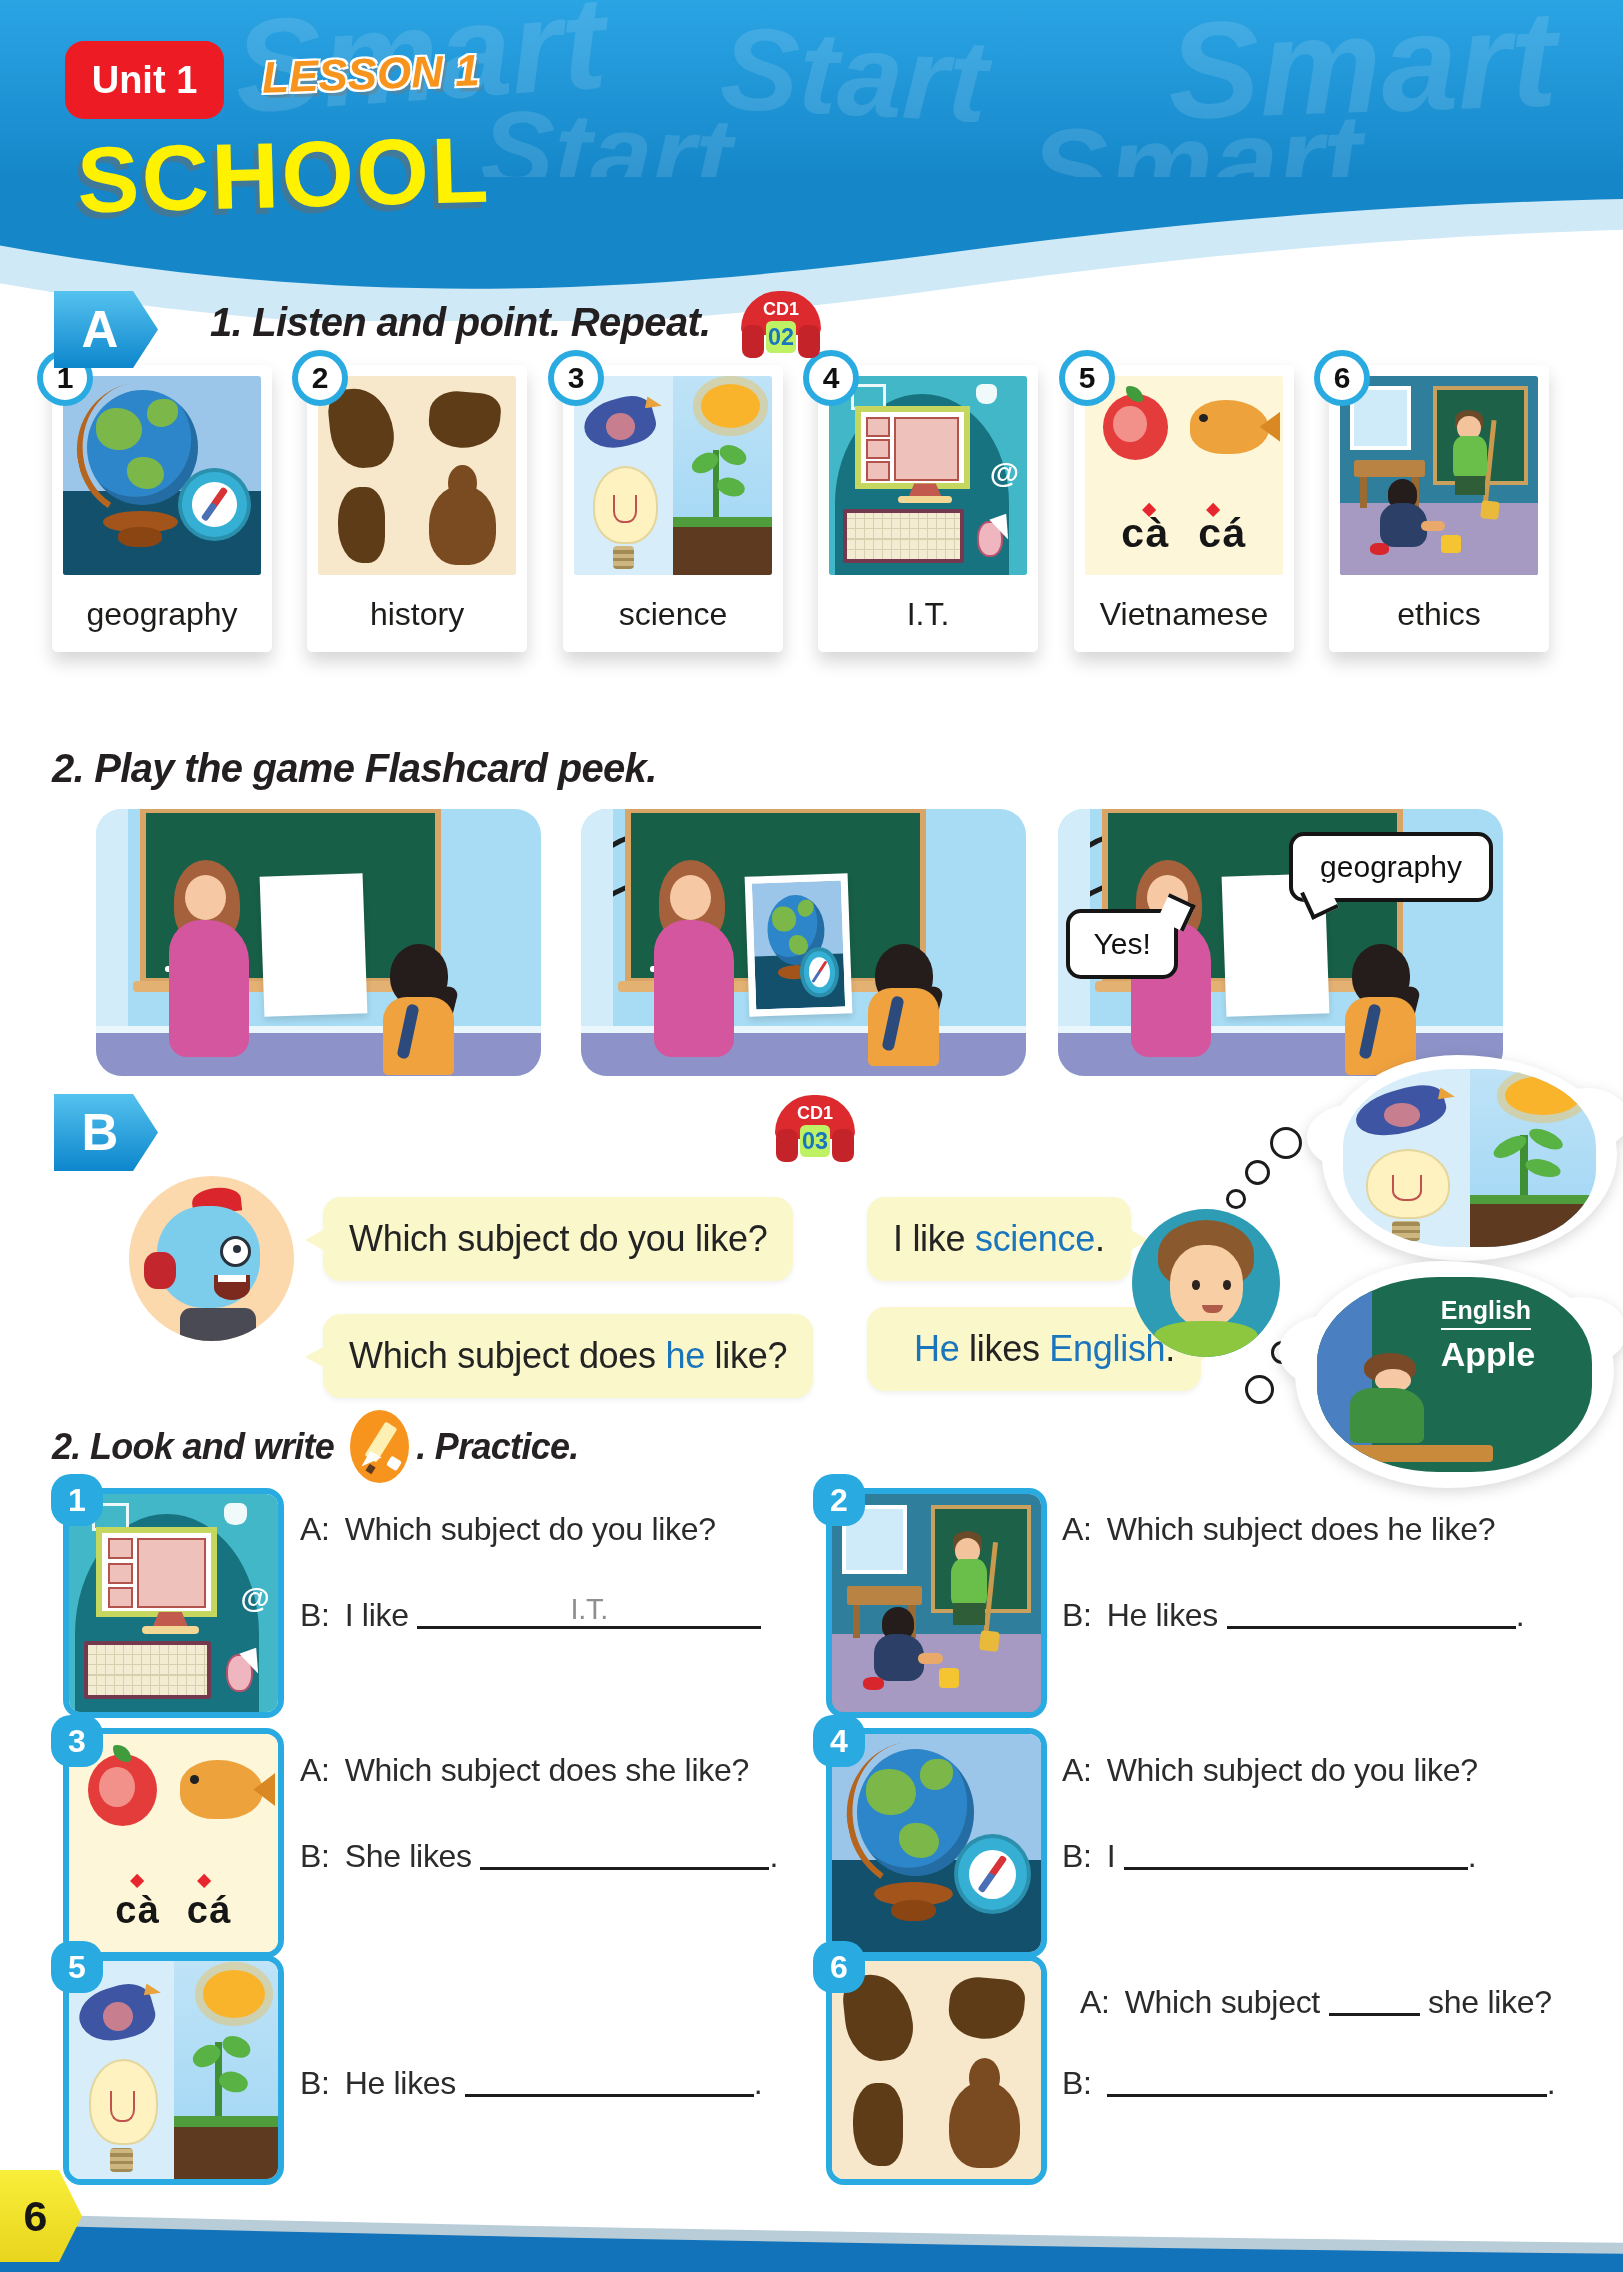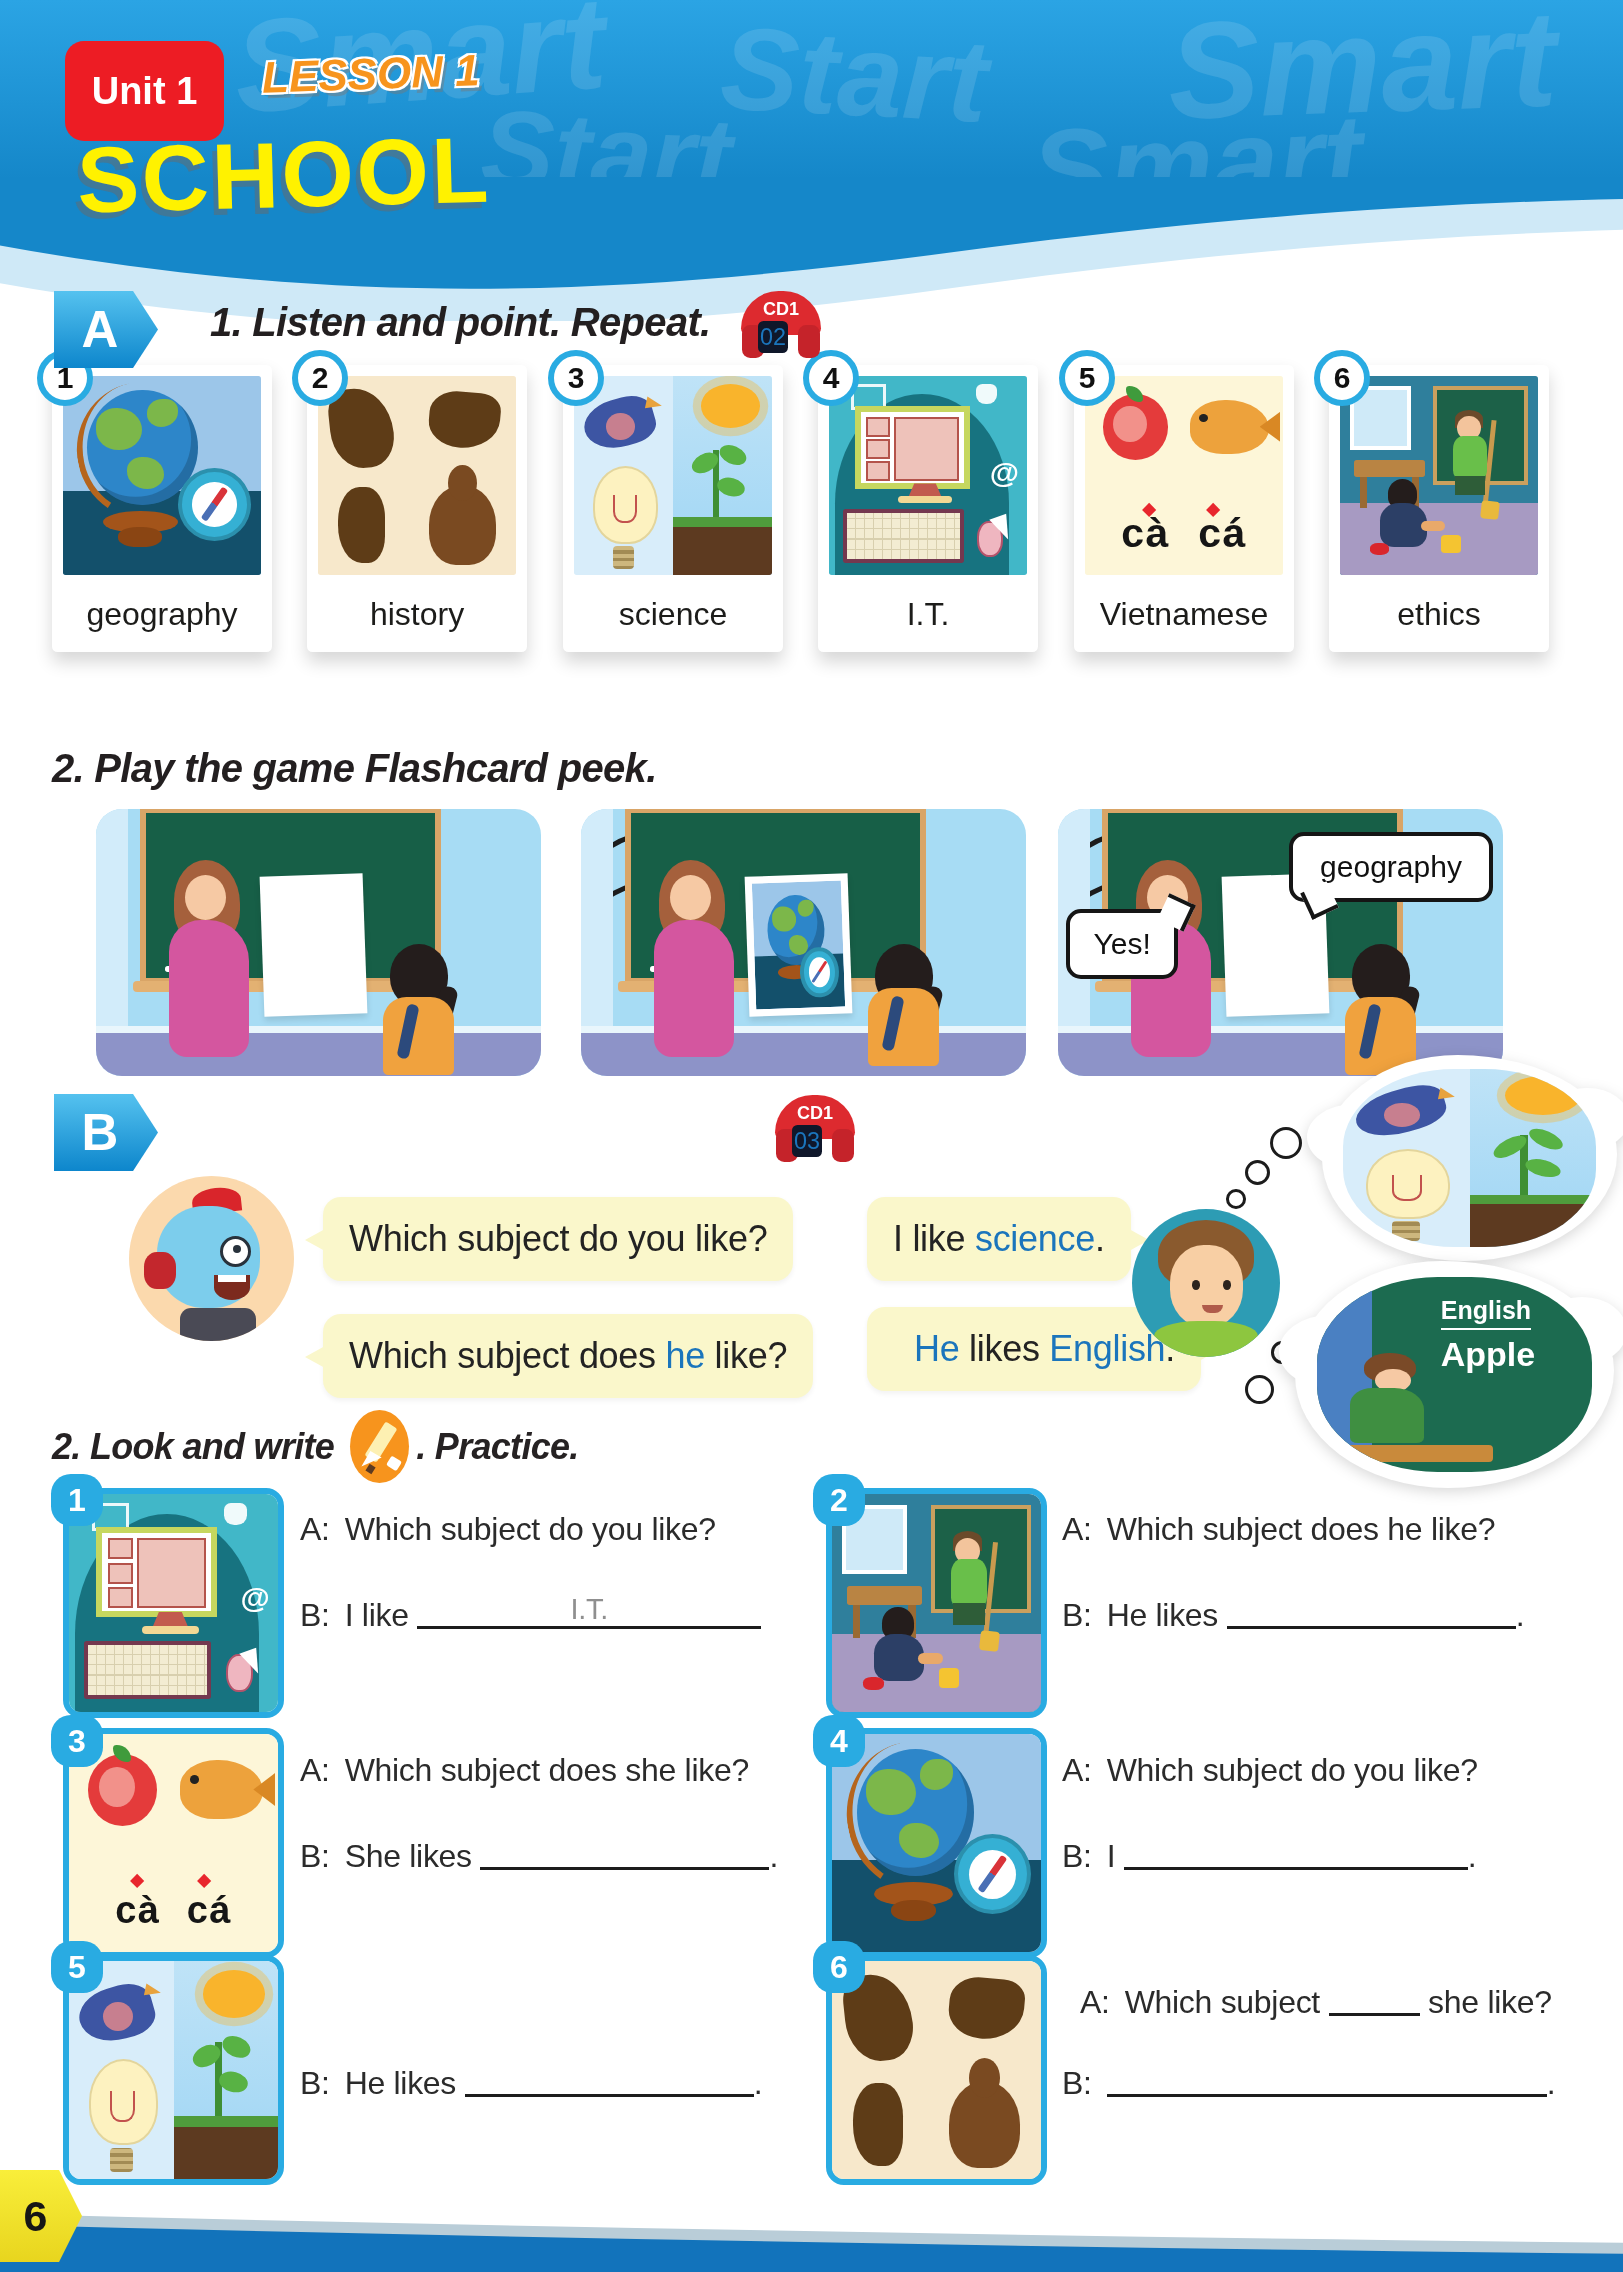--- a/index.html
+++ b/index.html
@@ -4,39 +4,39 @@
 <style>
   html,body{margin:0;padding:0;background:#e9eef2;}
   .page{position:relative;width:1623px;height:2273px;background:#fff;overflow:hidden;
         font-family:"Liberation Sans",sans-serif;color:#262223;}
   i{display:block;position:absolute;}
 
   
   .hdr-blue{position:absolute;left:0;top:0;width:1623px;height:179px;background:linear-gradient(180deg,#2ba4e4,#1587c9);}
   .hdr-svg{position:absolute;left:0;top:177px;width:1623px;height:144px;}
   .pat{position:absolute;font-weight:800;font-style:italic;color:rgba(255,255,255,0.12);white-space:nowrap;}
-  .unit-box{position:absolute;left:65px;top:41px;width:159px;height:100px;background:#ed1c24;border-radius:19px;
+  .unit-box{position:absolute;left:65px;top:41px;width:159px;height:78px;background:#ed1c24;border-radius:19px;
             display:flex;align-items:center;justify-content:center;color:#fff;font-size:38px;font-weight:800;z-index:5;}
   .lesson{position:absolute;left:262px;top:49px;font-size:44px;font-weight:800;font-style:italic;color:#f7941d;z-index:5;
           text-shadow:-2.1px -2.1px 0 #fff,2.1px -2.1px 0 #fff,-2.1px 2.1px 0 #fff,2.1px 2.1px 0 #fff,4.1px 5.5px 0 rgba(120,120,120,.45);transform:rotate(-2deg);}
   .school{position:absolute;left:77px;top:122px;font-size:93px;font-weight:800;color:#fff200;letter-spacing:2.7px;z-index:5;
           text-shadow:-4.8px 6.2px 0 rgba(105,105,105,.5);transform:rotate(-1.5deg);}
 
   
   .sec-badge{position:absolute;width:104px;height:77px;background:linear-gradient(180deg,#55c2ef,#0d86cc);
              clip-path:polygon(0 0,76% 0,100% 50%,76% 100%,0 100%);display:flex;align-items:center;
              color:#fff;font-size:51px;font-weight:800;padding-left:27.5px;box-sizing:border-box;z-index:4;}
   .heading{position:absolute;font-size:40px;font-weight:800;font-style:italic;letter-spacing:-0.7px;color:#231f20;white-space:pre;z-index:4;}
   .cd{position:absolute;width:80px;height:67px;z-index:4;}
   .cd .band{position:absolute;left:0;top:0;width:80px;height:44px;background:#dd2a2f;border-radius:40px 40px 6.9px 6.9px;}
   .cd .cup-l,.cd .cup-r{position:absolute;bottom:0;width:22px;height:33px;background:#c5232a;border-radius:8.2px;}
   .cd .cup-l{left:1.4px;} .cd .cup-r{right:1.4px;}
   .cd .disc{position:absolute;left:0;top:8.2px;width:80px;text-align:center;color:#fff;font-size:18px;font-weight:800;}
-  .cd .track{position:absolute;left:17px;top:30px;width:30px;height:32px;background:#0f172a;border-radius:5.5px;
-             display:flex;align-items:center;justify-content:center;color:#1b75bc;font-size:23.4px;font-weight:400;}
+  .cd .track{position:absolute;left:25px;top:30px;width:30px;height:32px;background:#bef264;border-radius:5.5px;
+             display:flex;align-items:center;justify-content:center;color:#1b75bc;font-size:23.4px;font-weight:700;}
 
   
   .fcard{position:absolute;top:365px;width:220px;height:287px;background:#fff;border-radius:5.5px;
          box-shadow:0 9.6px 16.5px rgba(0,0,0,.16);z-index:2;}
   .fimg{position:absolute;left:11px;top:11px;width:198px;height:199px;overflow:hidden;border-radius:2.7px;}
   .flabel{position:absolute;left:0;right:0;top:220px;height:59px;display:flex;align-items:center;justify-content:center;
           font-size:32px;color:#1c1c1a;}
   .num-circle{position:absolute;left:-15px;top:-15px;width:44px;height:44px;background:#fff;border:6.9px solid #29abe2;
               border-radius:50%;display:flex;align-items:center;justify-content:center;font-size:30px;font-weight:800;color:#111;z-index:6;}
 

